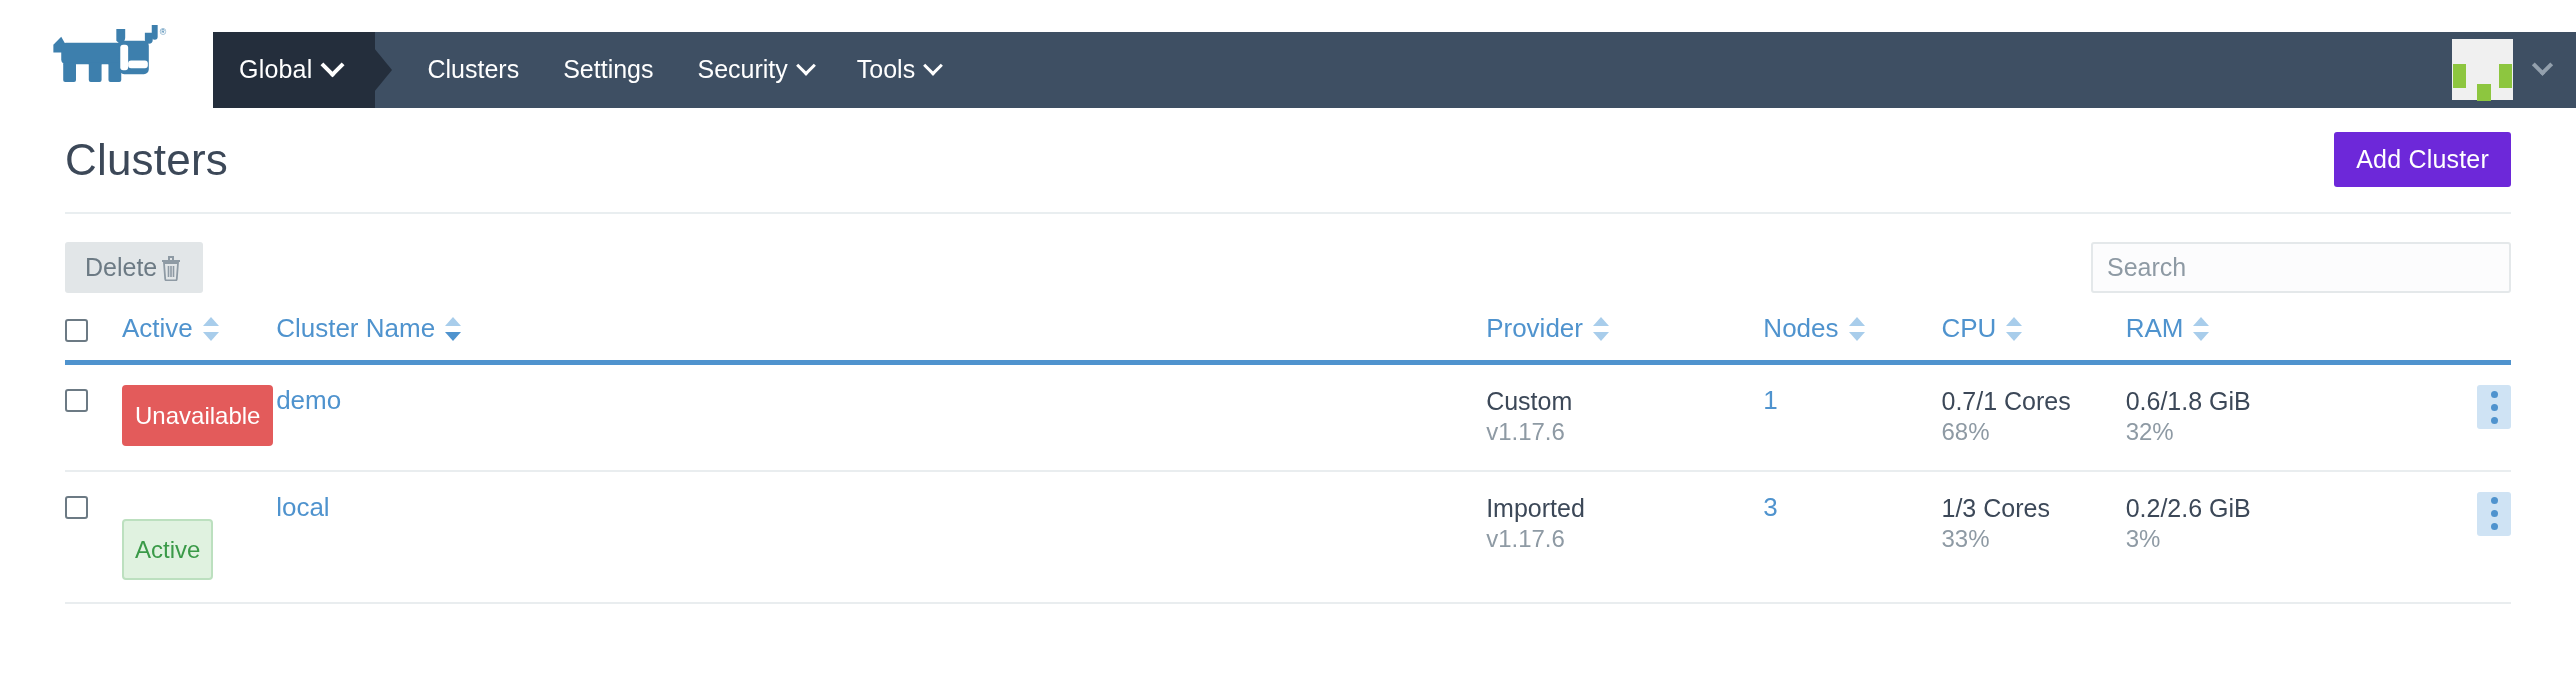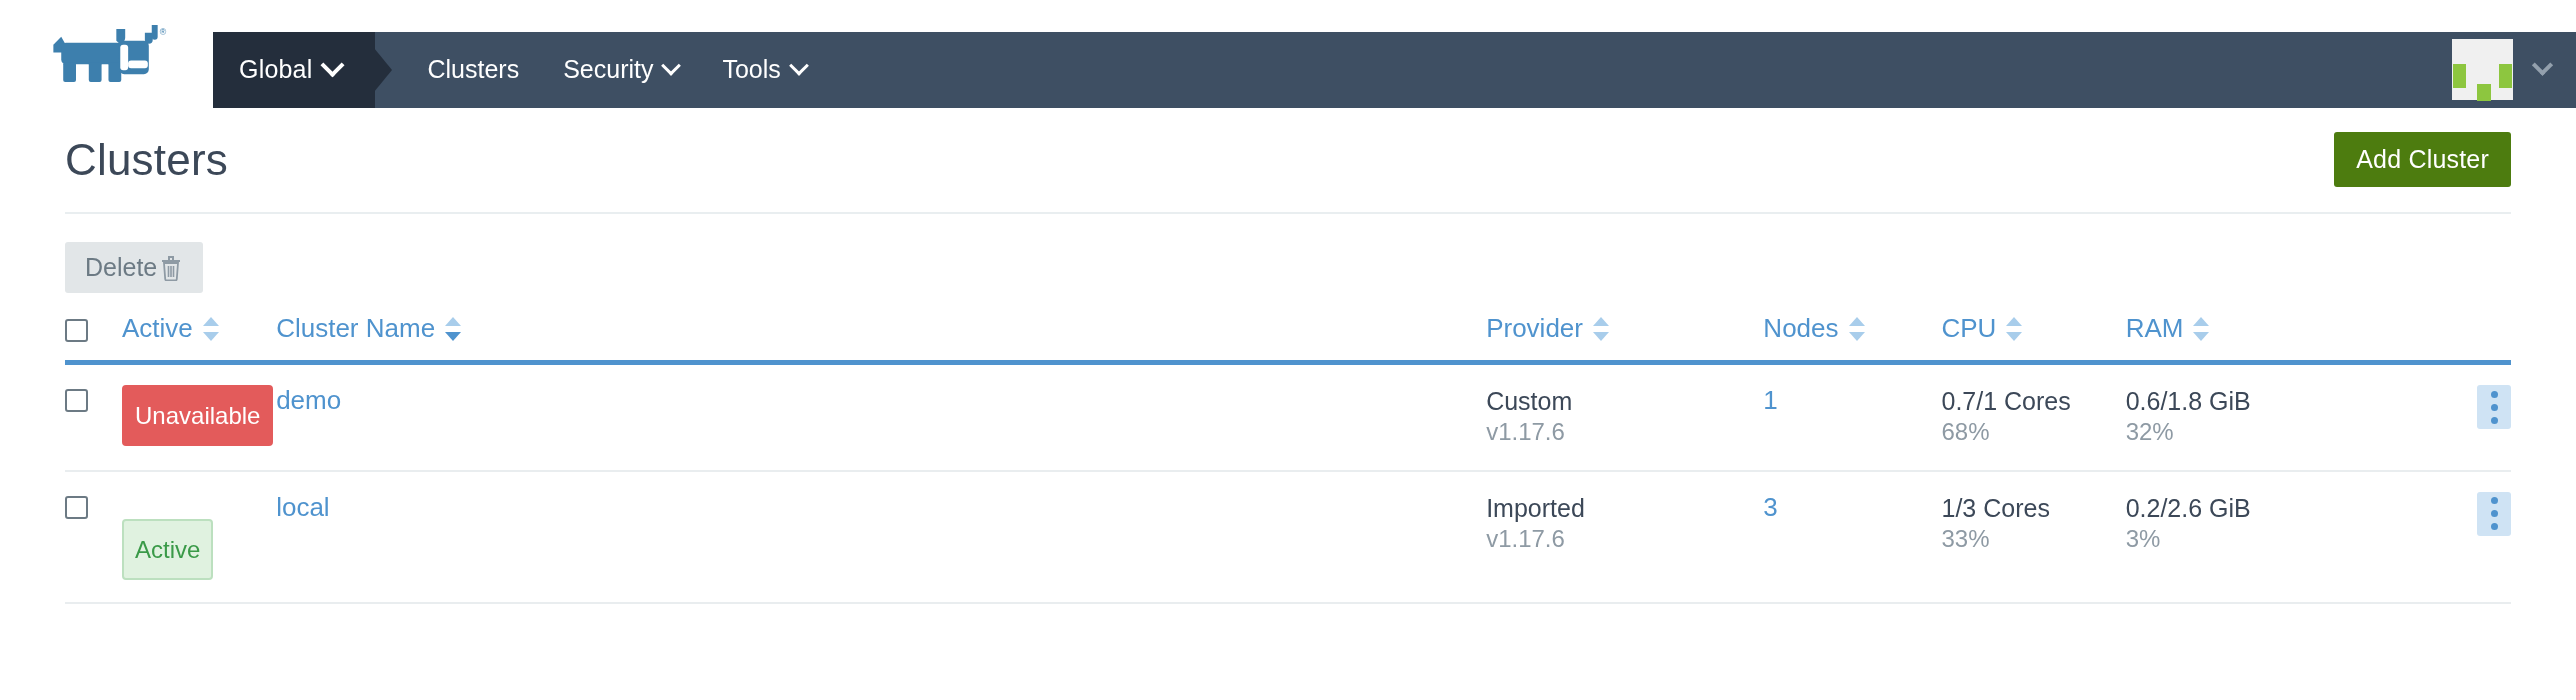--- a/index.html
+++ b/index.html
@@ -130,21 +130,21 @@
     height: 91px;
     padding-top: 14px;
   }
   .page-title {
     font-size: 44px;
     font-weight: 400;
     color: #3c4858;
     letter-spacing: 0.2px;
   }
   .btn-primary {
-    background: #4d7c0f;
+    background: #6d28d9;
     color: #ffffff;
     font-size: 25px;
     border: none;
     border-radius: 3px;
     padding: 13px 22px;
     cursor: pointer;
     font-family: inherit;
     letter-spacing: 0.2px;
   }
 
@@ -336,20 +336,23 @@
     <div class="nav-context">
       <span class="nav-context-label">Global</span>
       <span class="chev"></span>
     </div>
 
     <div class="nav-items">
       <div class="nav-item">
         <span>Clusters</span>
       </div>
       <div class="nav-item">
+        <span>Settings</span>
+      </div>
+      <div class="nav-item">
         <span>Security</span>
         <span class="chev"></span>
       </div>
       <div class="nav-item">
         <span>Tools</span>
         <span class="chev"></span>
       </div>
     </div>
 
     <div class="nav-right">
@@ -377,20 +380,21 @@
     <button class="btn-delete">
       <span>Delete</span>
       <svg class="trash-icon" width="24" height="27" viewBox="0 0 24 27">
         <path d="M3 6 h18 v2 h-18 z" fill="#8e9aa4"></path>
         <path d="M9 2 h6 v4 h-2 V4 h-2 v2 H9 z" fill="#8e9aa4"></path>
         <path d="M5 9 h14 l-1.2 16 a1.6 1.6 0 0 1 -1.6 1.5 h-8.4 a1.6 1.6 0 0 1 -1.6 -1.5 z" fill="none" stroke="#8e9aa4" stroke-width="1.8"></path>
         <path d="M9.5 12 v11 M12 12 v11 M14.5 12 v11" stroke="#8e9aa4" stroke-width="1.6"></path>
       </svg>
     </button>
 
+    <input class="search-input" type="text" placeholder="Search" style="">
   </div>
 
   <table class="clusters">
     <colgroup>
       <col class="col-check">
         <col class="col-state">
         <col class="col-name">
       <col class="col-provider">
         <col class="col-nodes">
         <col class="col-cpu">

